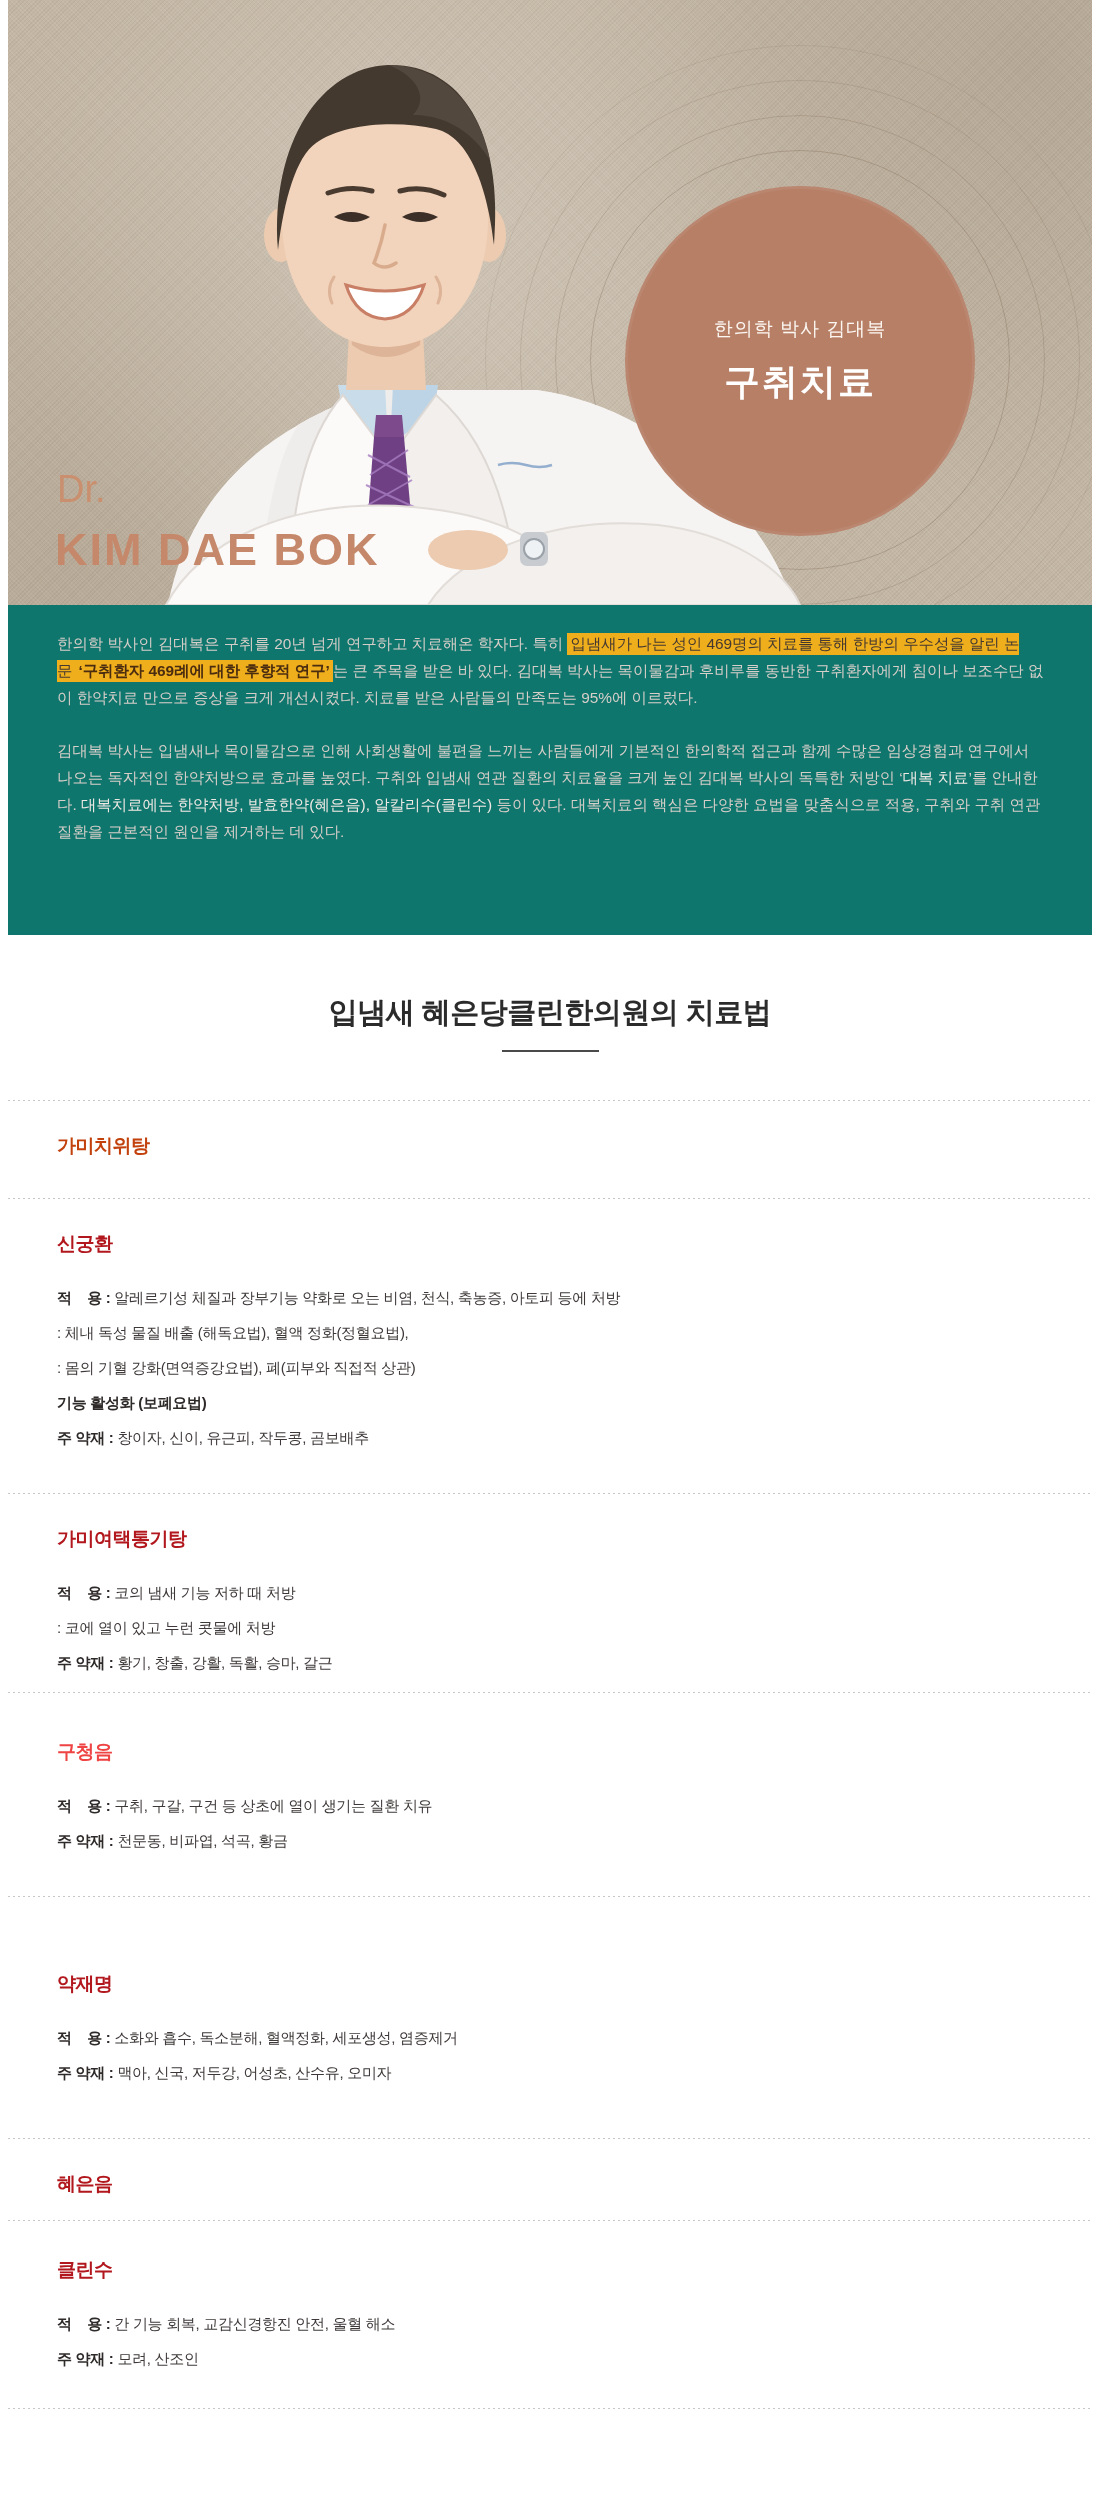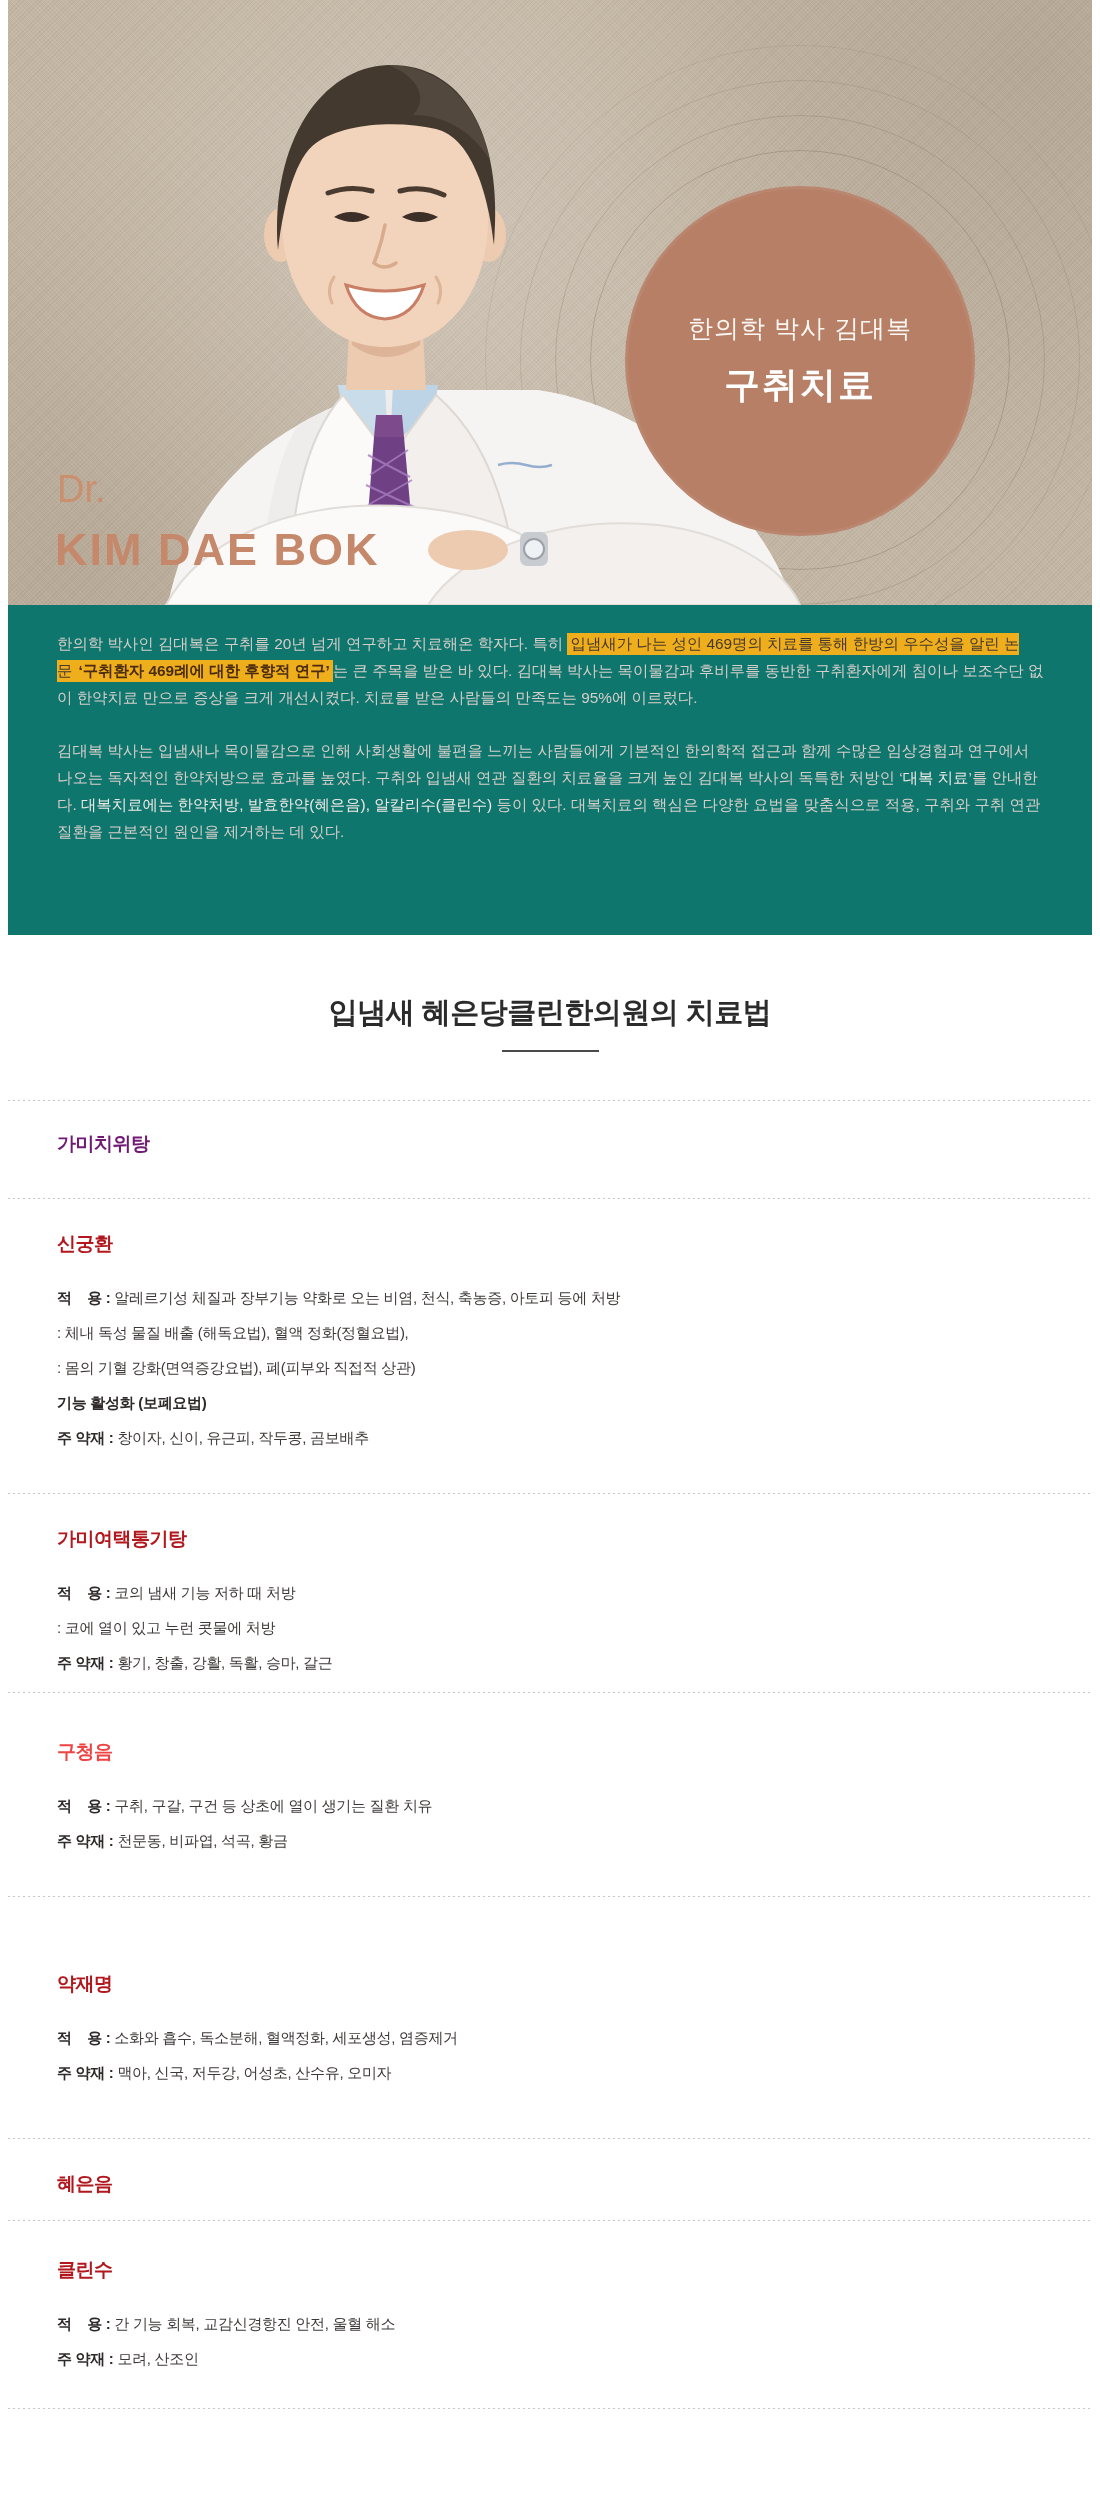--- a/index.html
+++ b/index.html
@@ -25,21 +25,21 @@
   .ring.r3 { width:560px; height:560px; left:512px; top:80px;  border-color:rgba(110,90,70,0.17);}
   .ring.r4 { width:630px; height:630px; left:477px; top:45px;  border-color:rgba(110,90,70,0.12);}
 
   .doctor-photo { position:absolute; left:130px; top:45px; width:700px; height:560px; }
 
   .badge {
     position:absolute; left:617px; top:186px; width:350px; height:350px; border-radius:50%;
     display:flex; flex-direction:column; align-items:center; justify-content:center;
     box-shadow: inset 0 0 0 3px rgba(255,255,255,0.06);
   }
-  .badge-line1 { font-size:25px; letter-spacing:1px; color:#fcf7f2; }
+  .badge-line1 { font-size:19px; letter-spacing:1px; color:#fcf7f2; }
   .badge-line2 { font-size:36px; font-weight:700; letter-spacing:2px; color:#ffffff; margin-top:16px; }
 
   .dr-prefix { position:absolute; left:49px; top:468px; font-size:38px; font-weight:400; color:#ca8f6e; }
   .dr-name   { position:absolute; left:47px; top:524px; font-size:45px; font-weight:800; letter-spacing:2px; color:#c5886a; }
 
   
   .intro {
     position:absolute; left:8px; top:605px; width:1084px; height:330px;
     padding:25px 45px 0 49px;
     font-size:15.4px; line-height:27px; color:#d6cec8;
@@ -149,21 +149,21 @@
     <p><span>한의학 박사인 김대복은 구취를 20년 넘게 연구하고 치료해온 학자다. 특히 </span><span class="hl" style="background-color: rgb(239, 174, 27); color: rgb(68, 56, 49);">입냄새가 나는 성인 469명의 치료를 통해 한방의 우수성을 알린 논문</span><span class="hl-bold" style="background-color: rgb(239, 174, 27); color: rgb(74, 44, 16);">‘구취환자 469례에 대한 후향적 연구’</span><span>는 큰 주목을 받은 바 있다. 김대복 박사는 목이물감과 후비루를 동반한 구취환자에게 침이나 보조수단 없이 한약치료 만으로 증상을 크게 개선시켰다. 치료를 받은 사람들의 만족도는 95%에 이르렀다.</span></p>
     <p><span>김대복 박사는 입냄새나 목이물감으로 인해 사회생활에 불편을 느끼는 사람들에게 기본적인 한의학적 접근과 함께 수많은 임상경험과 연구에서 나오는 독자적인 한약처방으로 효과를 높였다. 구취와 입냄새 연관 질환의 치료율을 크게 높인 김대복 박사의 독특한 처방인 ‘</span><span class="b">대복 치료</span><span>’를 안내한다. </span><span class="b">대복치료에는 한약처방, 발효한약(혜은음), 알칼리수(클린수)</span><span> 등이 있다. 대복치료의 핵심은 다양한 요법을 맞춤식으로 적용, 구취와 구취 연관질환을 근본적인 원인을 제거하는 데 있다.</span></p>
   </div>
 
   <div style="position:absolute; left:0; top:935px; width:1100px;">
     <h1 class="treatment-title">입냄새 혜은당클린한의원의 치료법</h1>
     <div class="title-underline"></div>
     <div class="sections" id="sections">
         <div class="divider"></div>
   <section class="sec">
-    <h2 class="sec-title" style="color: #701a75; font-family: Liberation Mono, monospace;">가미치위탕</h2>
+    <h2 class="sec-title" style="color: #c2410c;">가미치위탕</h2>
   </section>
 <div class="divider"></div>
   <section class="sec">
     <h2 class="sec-title" style="color: rgb(177, 23, 29);">신궁환</h2>
     <div class="sec-lines">
             <div class="sec-line"><span class="lbl">적    용 : </span><span class="txt">알레르기성 체질과 장부기능 약화로 오는 비염, 천식, 축농증, 아토피 등에 처방</span></div>
             <div class="sec-line"><span class="lbl"></span><span class="txt">: 체내 독성 물질 배출 (해독요법), 혈액 정화(정혈요법),</span></div>
             <div class="sec-line"><span class="lbl"></span><span class="txt">: 몸의 기혈 강화(면역증강요법), 폐(피부와 직접적 상관)</span></div>
             <div class="sec-line"><span class="lbl"></span><span class="txt bold">기능 활성화 (보폐요법)</span></div>
             <div class="sec-line"><span class="lbl">주 약재 : </span><span class="txt">창이자, 신이, 유근피, 작두콩, 곰보배추</span></div>

